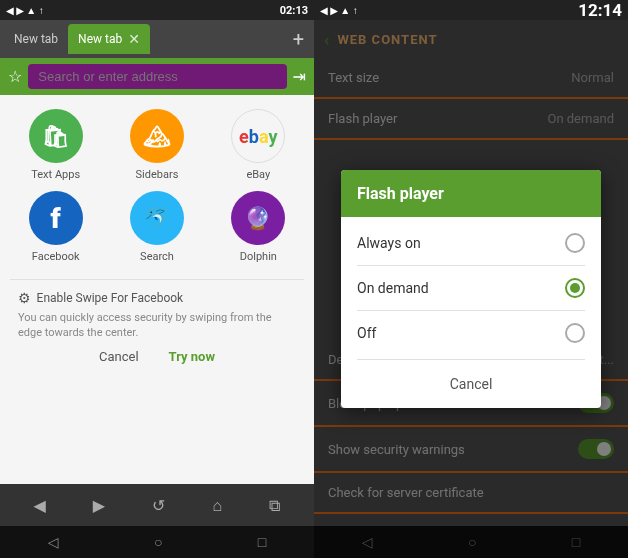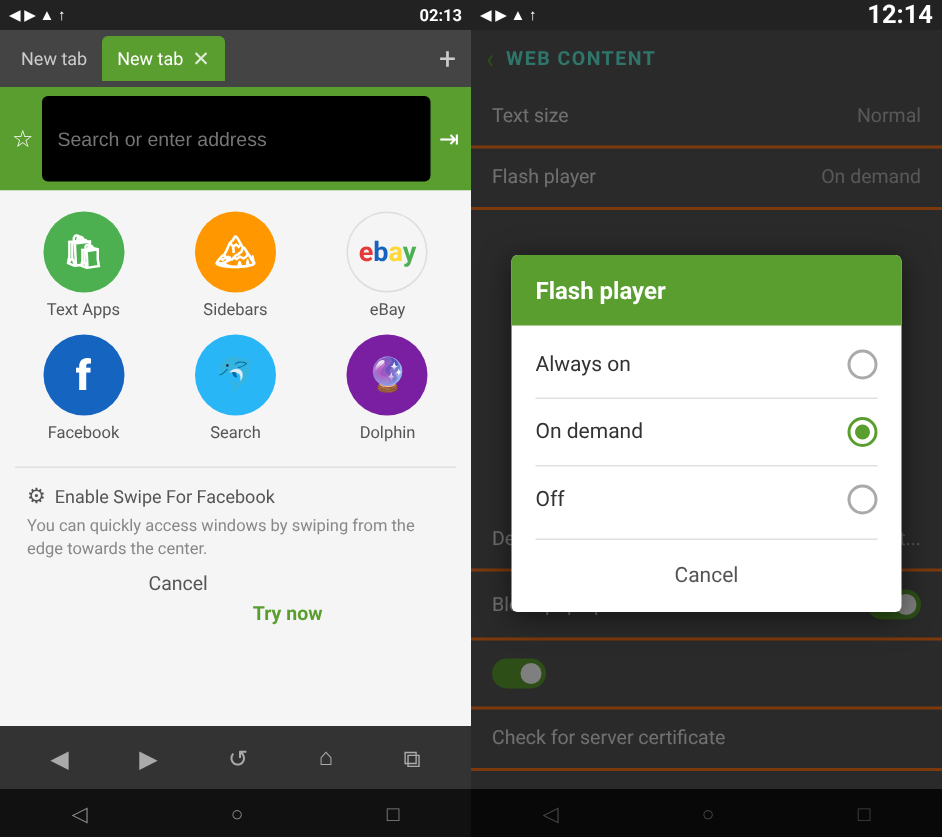--- a/index.html
+++ b/index.html
@@ -75,23 +75,23 @@
       display: flex;
       align-items: center;
       gap: 6px;
     }
     .addr-star {
       color: #fff;
       font-size: 16px;
     }
     .addr-input {
       flex: 1;
-      background: #000000;
+      background: #701a75;
       border-radius: 4px;
-      padding: 21px 10px;
+      padding: 5px 10px;
       font-size: 13px;
       color: #999;
       border: none;
       outline: none;
     }
     .addr-end {
       color: #fff;
       font-size: 16px;
     }
 
@@ -168,21 +168,20 @@
     .swipe-cancel {
       font-size: 13px;
       color: #555;
       cursor: pointer;
     }
     .swipe-try {
       font-size: 13px;
       color: #5a9e2f;
       font-weight: bold;
       cursor: pointer;
-      margin-top: 20px;
     }
 
     .bottom-nav-left {
       background: #333;
       height: 42px;
       display: flex;
       align-items: center;
       justify-content: space-around;
       padding: 0 10px;
     }
@@ -226,21 +225,21 @@
 
     .settings-header {
       background: #555;
       height: 38px;
       display: flex;
       align-items: center;
       padding: 0 10px;
       gap: 8px;
     }
     .back-arrow { color: #5a9e2f; font-size: 18px; cursor: pointer; }
-    .settings-title { color: #5eead4; font-size: 13px; letter-spacing: 1px; font-weight: bold; }
+    .settings-title { color: #fdba74; font-size: 13px; letter-spacing: 1px; font-weight: bold; }
 
     .settings-list {
       background: #555;
       flex: 1;
       overflow-y: auto;
     }
     .settings-row {
       display: flex;
       align-items: center;
       justify-content: space-between;
@@ -415,21 +414,21 @@
         <div class="bookmark-icon icon-dolphin">🔮</div>
         <span class="bookmark-label">Dolphin</span>
       </div>
     </div>
 
     <div class="swipe-hint">
       <div class="swipe-title">
         <span class="swipe-gear">⚙</span>
         <span>Enable Swipe For Facebook</span>
       </div>
-      <span class="swipe-desc">You can quickly access windows by swiping from the edge towards the center.</span>
+      <span class="swipe-desc">You can quickly access security by swiping from the edge towards the center.</span>
       <div class="swipe-actions">
         <span class="swipe-cancel">Cancel</span>
         <span class="swipe-try">Try now</span>
       </div>
     </div>
   </div>
 
   <div class="bottom-nav-left">
     <span class="nav-btn">◀</span>
     <span class="nav-btn">▶</span>
@@ -470,20 +469,21 @@
     <div style="height:200px;"></div>
     <div class="settings-row">
       <span class="settings-row-label">Default zoom</span>
       <span class="settings-row-value">100% (Fit t...</span>
     </div>
     <div class="settings-row">
       <span class="settings-row-label">Block pop-up windows</span>
       <div class="toggle"></div>
     </div>
     <div class="settings-row">
+      <span class="settings-row-label">Show security warnings</span>
       <div class="toggle"></div>
     </div>
     <div class="settings-row">
       <span class="settings-row-label">Check for server certificate</span>
     </div>
   </div>
 
   <div class="android-nav-right">
     <span class="android-btn">◁</span>
     <span class="android-btn">○</span>

